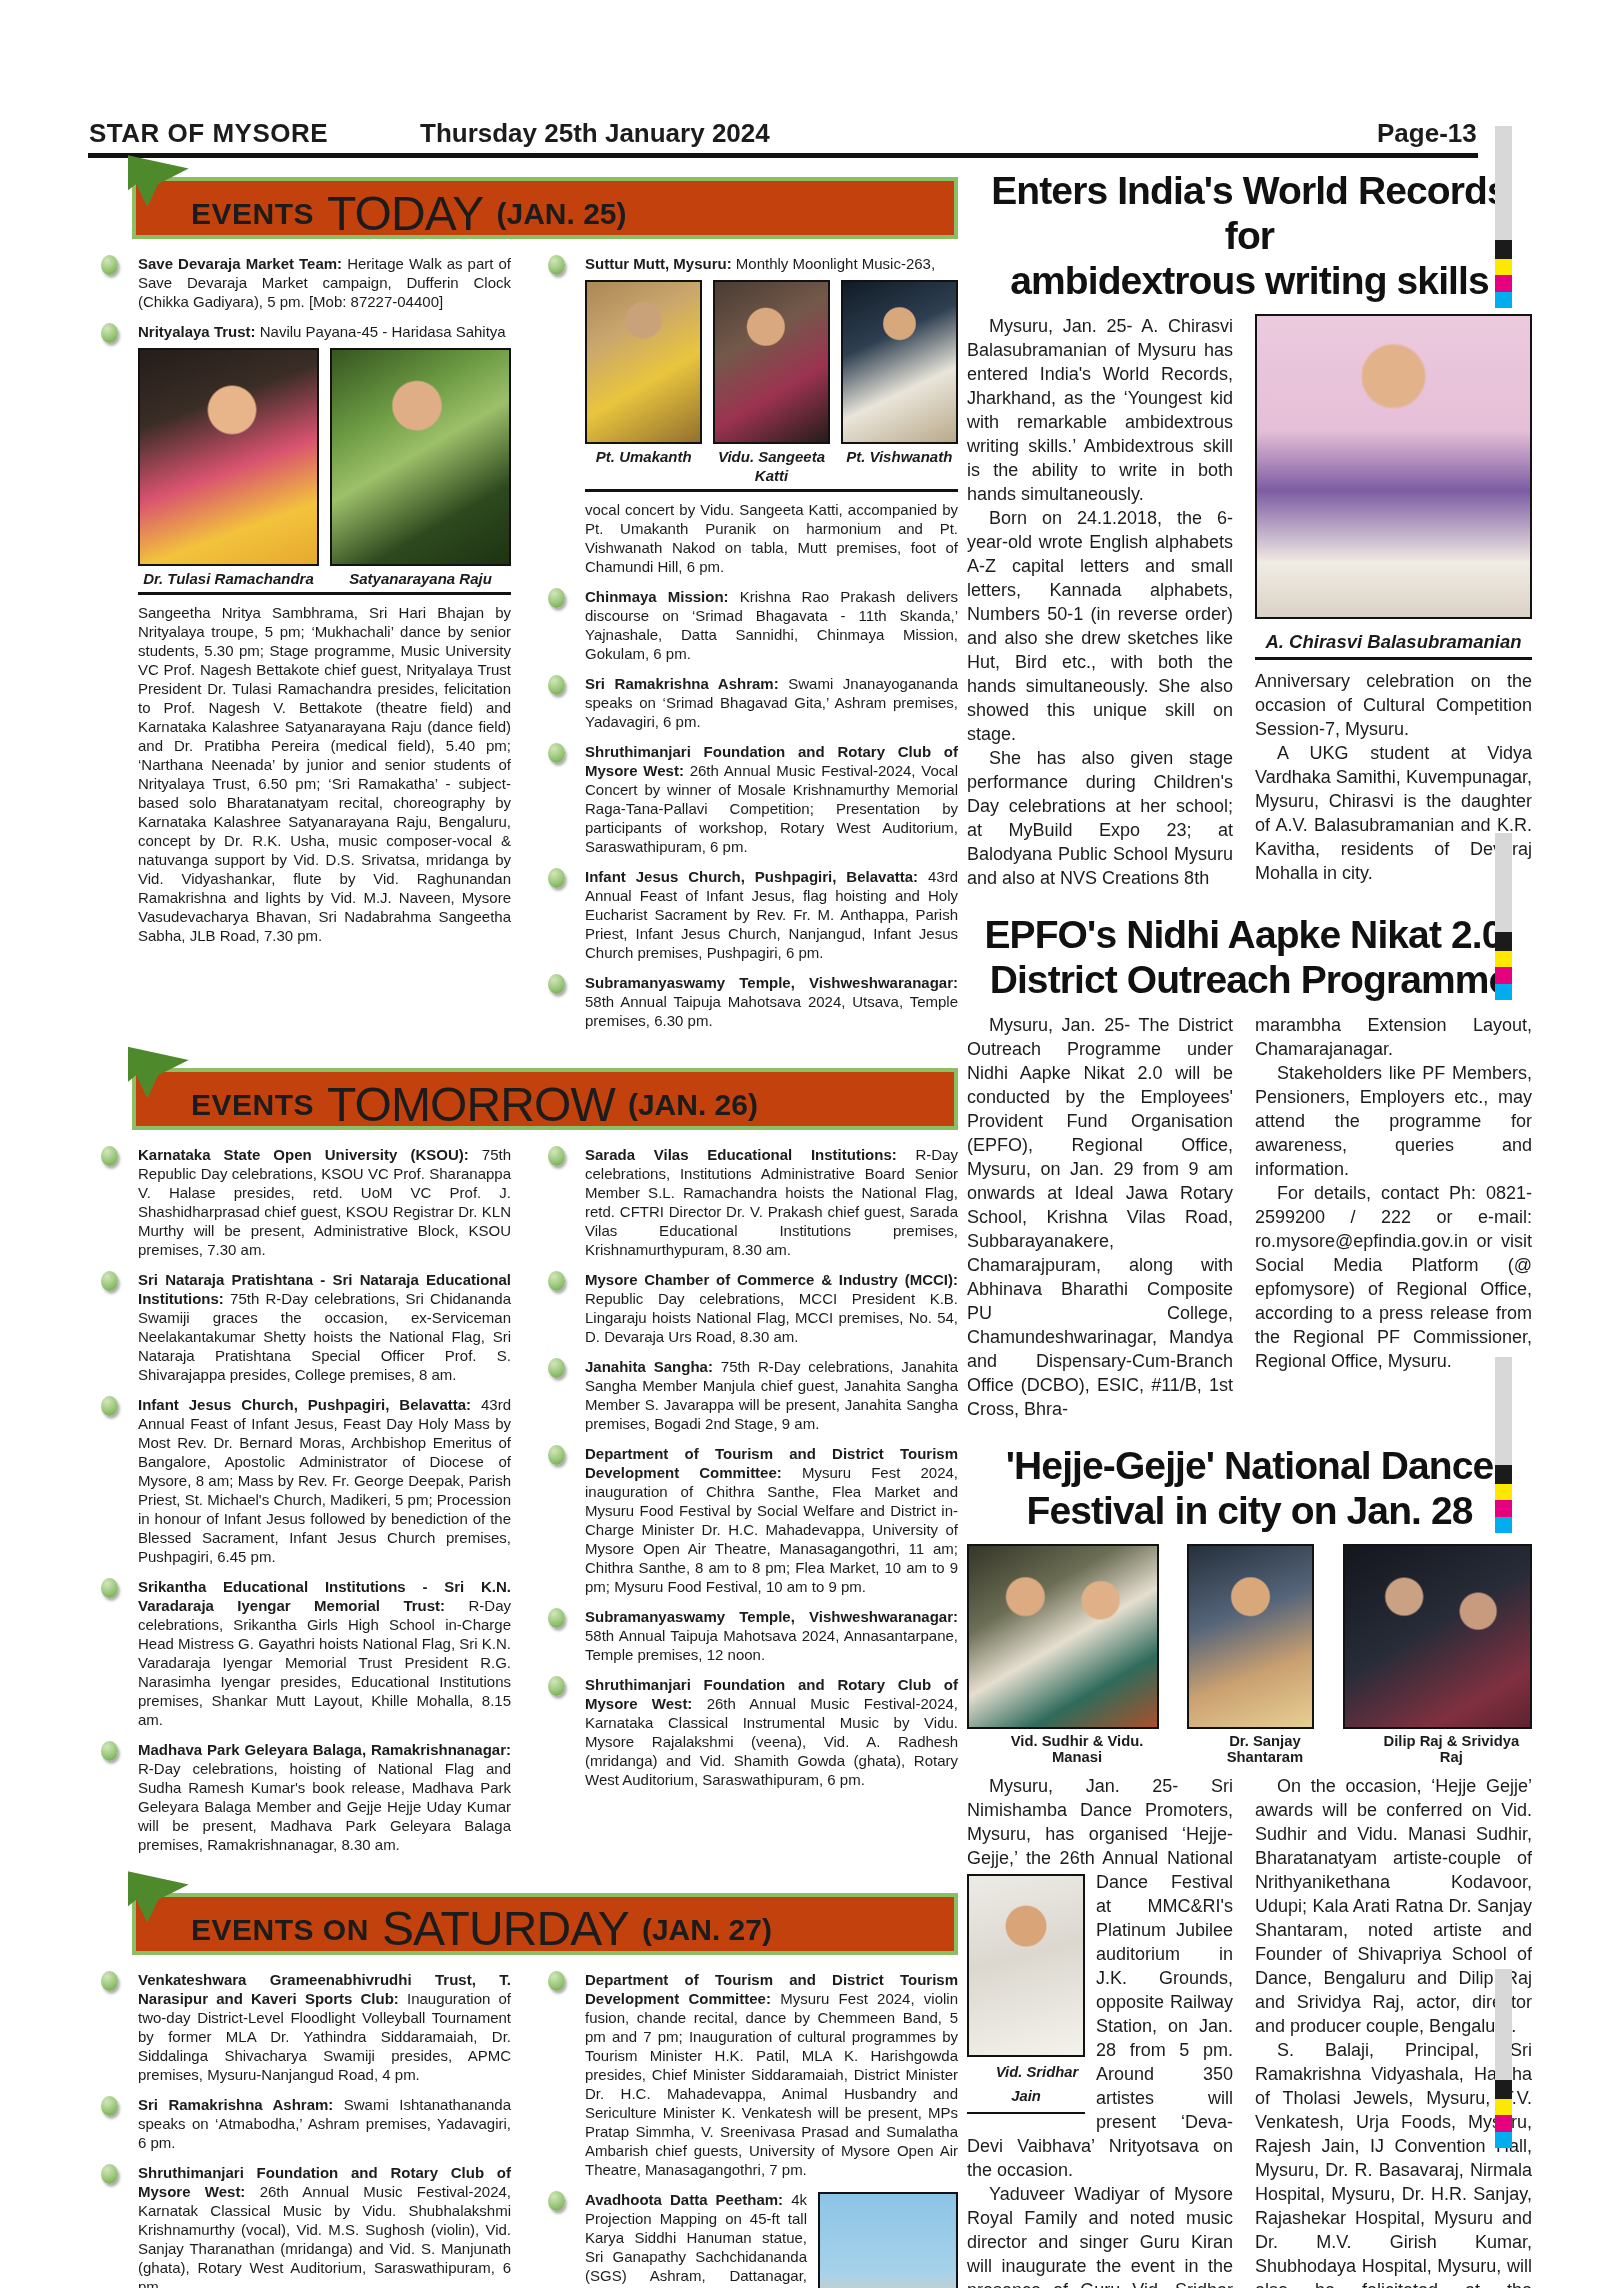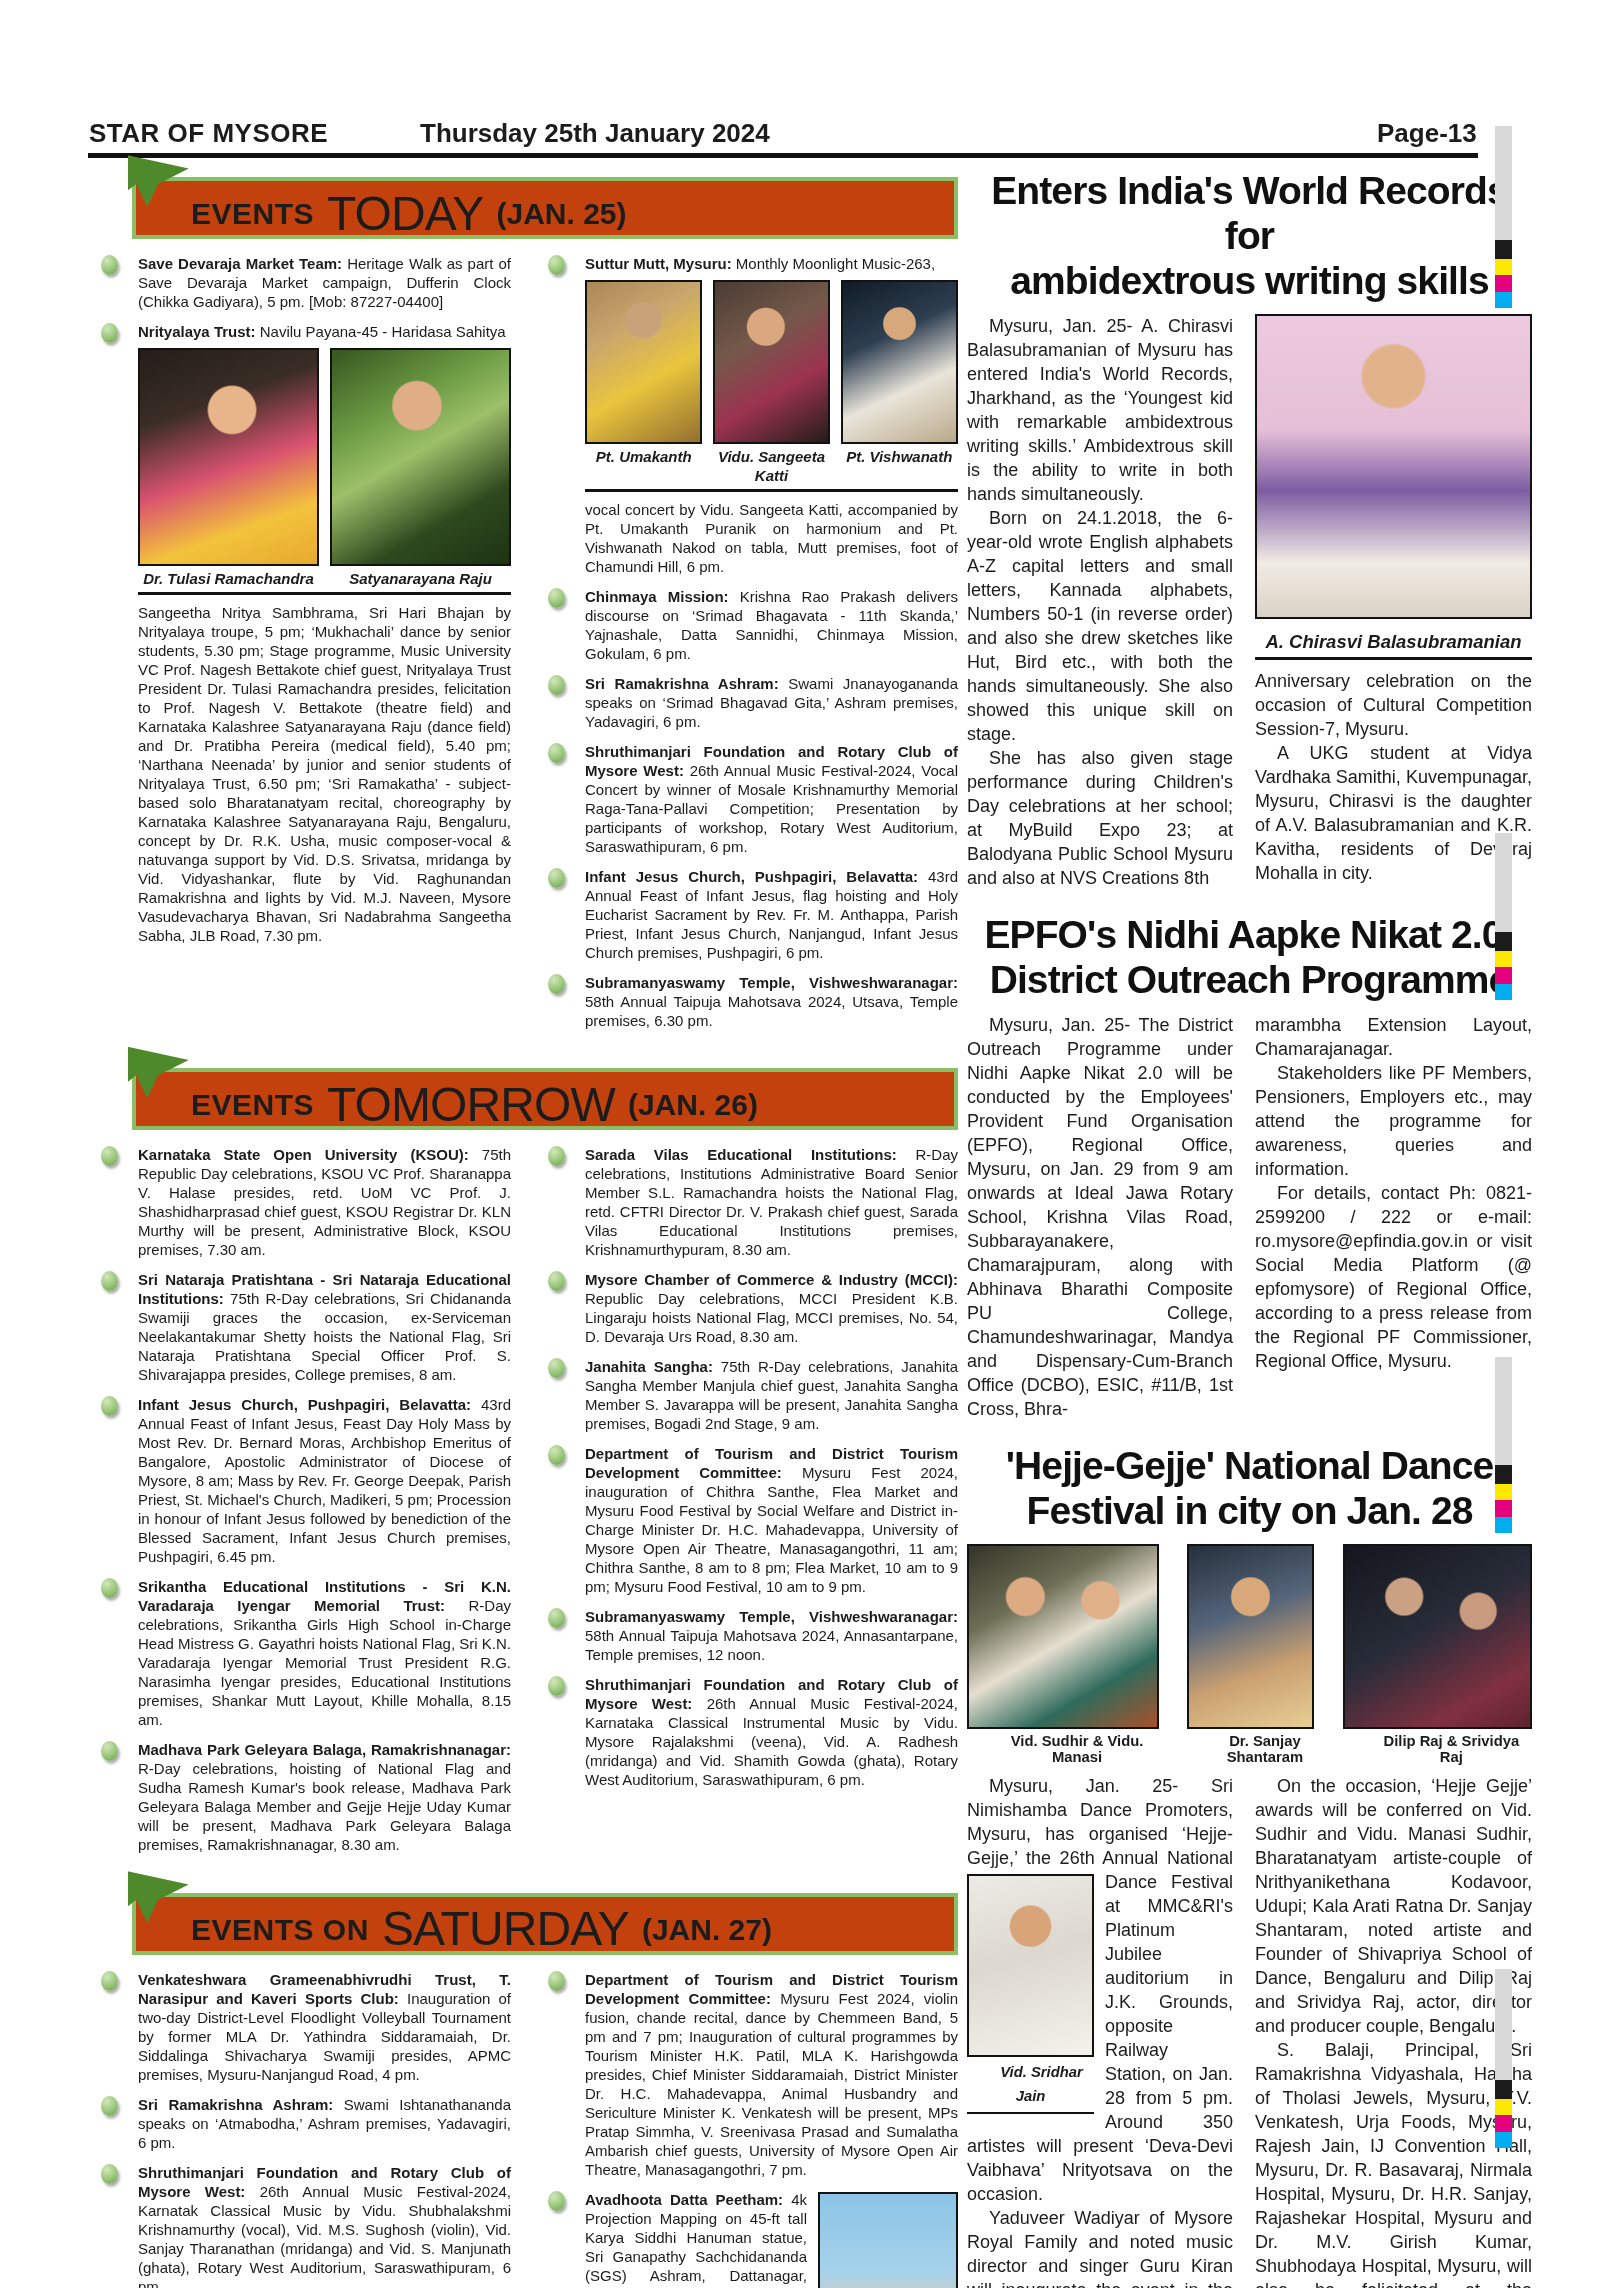--- a/index.html
+++ b/index.html
@@ -60,21 +60,21 @@
   .ph-chirasvi{height:305px;}
   .art-cap{font-weight:bold;font-style:italic;text-align:center;font-size:18.5px;padding-top:11px;}
   .art-cap-rule{height:2.8px;background:#121212;margin:2.8px 0 9.2px 0;}
 
   .hj-row{display:flex;justify-content:space-between;margin:3.7px 0 0 0;}
   .hj1{width:34%;}  .hj2{width:22.5%;} .hj3{width:33.5%;}
   .hj-ph{height:185px;}
   .hj-cap{font-weight:bold;text-align:center;font-size:14.8px;padding:3.7px 0 9.2px 0;margin-left:28px;}
 
   .with-inset{overflow:visible;}
-  .inset{float:left;width:127px;margin:4.6px 11px 1.8px 0;display:block;}
+  .inset{float:left;width:118px;margin:4.6px 11px 1.8px 0;display:block;}
   .inset .ph{display:block;height:183px;}
   .inset-cap{display:block;text-align:center;font-weight:bold;font-style:italic;font-size:14.8px;
              border-bottom:2.8px solid #111;padding:2.8px 0 3.7px 0;}
 
   
   .p-tulasi{background:radial-gradient(circle at 52% 28%,#e8b48a 0 13%,rgba(0,0,0,0) 14%),
             linear-gradient(160deg,#241d1a 0%,#3a2d26 28%,#d9536f 55%,#f3c33c 78%,#e6a92f 100%);}
   .p-raju{background:radial-gradient(circle at 48% 26%,#dfae87 0 13%,rgba(0,0,0,0) 14%),
           linear-gradient(150deg,#35551f 0%,#6d9c44 30%,#9dc06a 48%,#2e491e 75%,#1d3313 100%);}
   .p-katti{background:radial-gradient(circle at 45% 28%,#d9a87e 0 14%,rgba(0,0,0,0) 15%),

